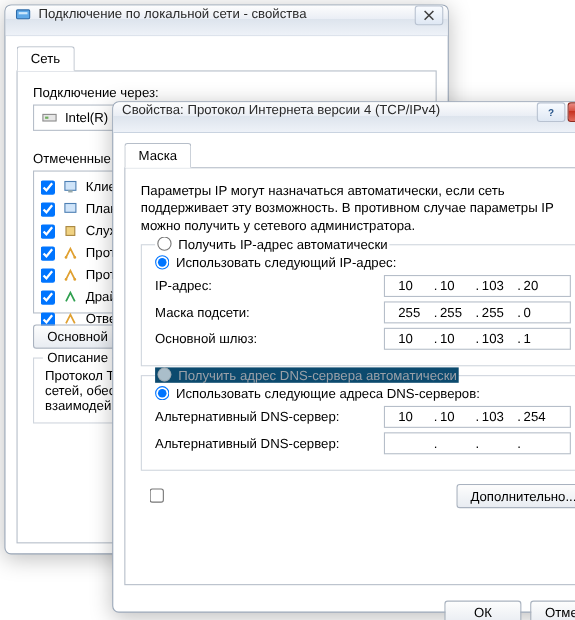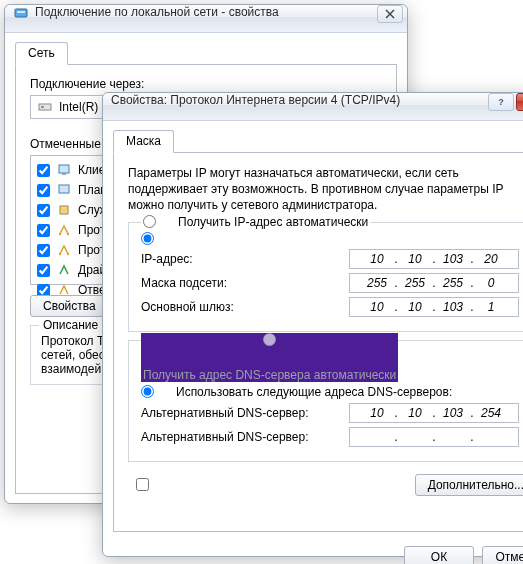--- a/index.html
+++ b/index.html
@@ -95,31 +95,31 @@
     font-family: inherit;
   }
   .btn:disabled, .btn.disabled { color: #9aa0a8; }
   .desc-box {
     border: 1px solid #d0d6de;
     padding: 8px 10px;
     margin-top: 8px;
     position: relative;
   }
   .row { display: flex; align-items: center; gap: 8px; margin: 4px 0; }
-  .radio-row { display: flex; align-items: center; gap: 22px; margin: 3px 0; }
+  .radio-row { display: flex; align-items: center; gap: 6px; margin: 3px 0; }
   .radio-row input { margin: 0; }
   .ipfield {
     display: flex; align-items: center; justify-content: center;
     border: 1px solid #b6bec9;
     width: 170px; height: 20px;
     font-family: inherit; font-size: 12px;
     background: #fff;
     padding: 0 4px;
   }
-  .ipfield .oct { width: 30px; text-align: center; display:inline-block;font-style:italic; }
+  .ipfield .oct { width: 30px; text-align: left; display:inline-block; }
   .ipfield .dot { width: 8px; text-align: center; }
   .fld-label { width: 200px; }
   .bottom-btns { display:flex; justify-content: flex-end; gap: 8px; margin-top: 14px; }
   .hide-overflow { overflow: hidden; white-space: nowrap; }
   .backwin { left: 4px; top: 4px; width: 404px; height: 500px; }
   .frontwin { left: 102px; top: 92px; width: 461px; height: 465px; }
   .disabled-text { color: #9aa0a8; }
   fieldset.fgroup { border:1px solid #d0d6de; padding: 6px 12px 10px 12px; margin: 8px 0 0 0; }
   .checkbox-lone { margin: 12px 0 0 4px; display:flex; align-items:center; gap:6px; }
   .btn-row { display:flex; justify-content:space-between; align-items:center; margin-top:12px; }
@@ -227,21 +227,21 @@
           <span class="mini-icon">
               <svg width="14" height="14" viewBox="0 0 14 14">
                 <path d="M3 11 L7 3 L11 11" fill="none" stroke="#e0a030" stroke-width="1.6"></path>
               </svg>
             </span>
           <span>Отве</span>
         </div>
       </div>
 
       <div style="margin-top:10px;">
-        <button class="btn">Свойства</button>
+        <button class="btn">Основной</button>
       </div>
 
       <div class="desc-box">
         <span class="group-title">Описание</span>
         <div>Протокол Т</div>
         <div>сетей, обес</div>
         <div>взаимодей</div>
       </div>
     </div>
   </div>
@@ -270,20 +270,21 @@
     <div class="tabpanel" style="height:380px;">
       <div style="line-height:1.35; margin-bottom:8px;">Параметры IP могут назначаться автоматически, если сеть поддерживает эту возможность. В противном случае параметры IP можно получить у сетевого администратора.</div>
 
       <fieldset class="fgroup" style="padding-top:4px;">
         <div class="radio-row" style="margin-top:-12px; background:#fff; padding:0 2px; width:fit-content;">
           <input type="radio" name="ipmode" style="">
           <span>Получить IP-адрес автоматически</span>
         </div>
         <div class="radio-row">
           <input type="radio" name="ipmode" checked="" style="">
+          <span>Использовать следующий IP-адрес:</span>
         </div>
         <div class="row">
           <span class="fld-label">IP-адрес:</span>
           <span class="ipfield">
             <span class="oct">10</span>
               <span class="dot">.</span>
             <span class="oct">10</span>
               <span class="dot">.</span>
             <span class="oct">103</span>
               <span class="dot">.</span>
@@ -310,21 +311,21 @@
             <span class="oct">10</span>
               <span class="dot">.</span>
             <span class="oct">103</span>
               <span class="dot">.</span>
             <span class="oct">1</span>
           </span>
         </div>
       </fieldset>
 
       <fieldset class="fgroup" style="padding-top:4px;">
-        <div class="radio-row disabled-text" style="margin-top:-12px; background:#4c1d95; padding:0 2px; width:fit-content;flex-direction:column;">
+        <div class="radio-row disabled-text" style="margin-top:-12px; background:#0c4a6e; padding:0 2px; width:fit-content;">
           <input type="radio" name="dnsmode" disabled="" style="">
           <span>Получить адрес DNS-сервера автоматически</span>
         </div>
         <div class="radio-row">
           <input type="radio" name="dnsmode" checked="" style="">
           <span>Использовать следующие адреса DNS-серверов:</span>
         </div>
         <div class="row">
           <span class="fld-label">Альтернативный DNS-сервер:</span>
           <span class="ipfield">

